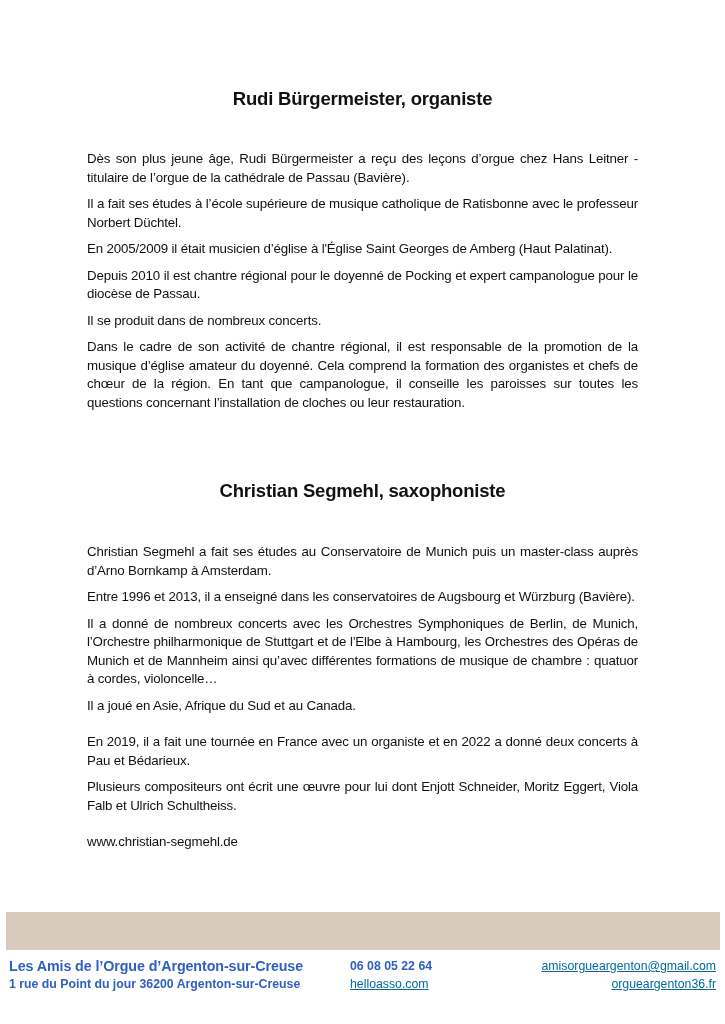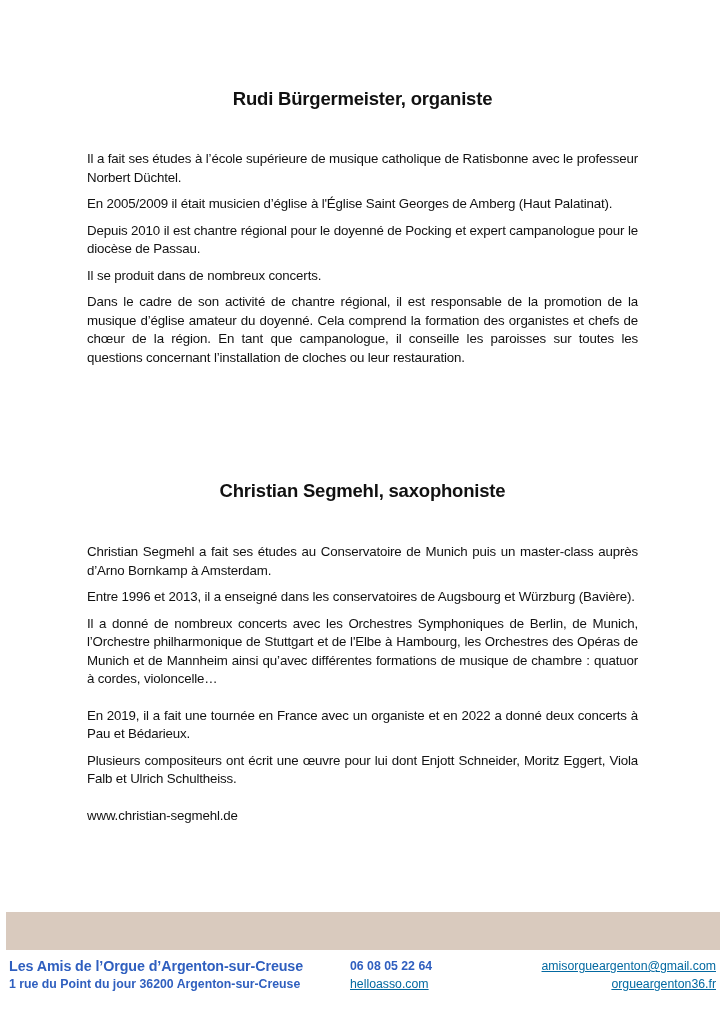--- a/index.html
+++ b/index.html
@@ -25,33 +25,35 @@
     .website { right: 4px; top: 20px; }
   </style>
 </head>
 <body>
 
 <div class="page">
 
   <div class="heading" style="top:88px;">Rudi Bürgermeister, organiste</div>
 
   <div class="section" style="top:150px;">
+    <p class="para">Dès son plus jeune âge, Rudi Bürgermeister a reçu des leçons d’orgue chez Hans Leitner - titulaire de l’orgue de la cathédrale de Passau (Bavière).</p>
     <p class="para">Il a fait ses études à l’école supérieure de musique catholique de Ratisbonne avec le professeur Norbert Düchtel.</p>
     <p class="para">En 2005/2009 il était musicien d’église à l'Église Saint Georges de Amberg (Haut Palatinat).</p>
     <p class="para">Depuis 2010 il est chantre régional pour le doyenné de Pocking et expert campanologue pour le diocèse de Passau.</p>
     <p class="para">Il se produit dans de nombreux concerts.</p>
     <p class="para">Dans le cadre de son activité de chantre régional, il est responsable de la promotion de la musique d’église amateur du doyenné. Cela comprend la formation des organistes et chefs de chœur de la région. En tant que campanologue, il conseille les paroisses sur toutes les questions concernant l’installation de cloches ou leur restauration.</p>
   </div>
 
   <div class="heading" style="top:480px;">Christian Segmehl, saxophoniste</div>
 
   <div class="section" style="top:543px;">
     <p class="para">Christian Segmehl a fait ses études au Conservatoire de Munich puis un master-class auprès d’Arno Bornkamp à Amsterdam.</p>
     <p class="para">Entre 1996 et 2013, il a enseigné dans les conservatoires de Augsbourg et Würzburg (Bavière).</p>
     <p class="para">Il a donné de nombreux concerts avec les Orchestres Symphoniques de Berlin, de Munich, l’Orchestre philharmonique de Stuttgart et de l'Elbe à Hambourg, les Orchestres des Opéras de Munich et de Mannheim ainsi qu’avec différentes formations de musique de chambre : quatuor à cordes, violoncelle…</p>
+    <p class="para">Il a joué en Asie, Afrique du Sud et au Canada.</p>
     <p class="para spaced-top">En 2019, il a fait une tournée en France avec un organiste et en 2022 a donné deux concerts à Pau et Bédarieux.</p>
     <p class="para">Plusieurs compositeurs ont écrit une œuvre pour lui dont Enjott Schneider, Moritz Eggert, Viola Falb et Ulrich Schultheiss.</p>
     <p class="para left spaced-top">www.christian-segmehl.de</p>
   </div>
 
   <div class="footer">
     <div class="cell org-name">Les Amis de l’Orgue d’Argenton-sur-Creuse</div>
     <div class="cell org-addr">1 rue du Point du jour  36200 Argenton-sur-Creuse</div>
     <div class="cell phone">06 08 05 22 64</div>
     <a class="cell link helloasso">helloasso.com</a>

